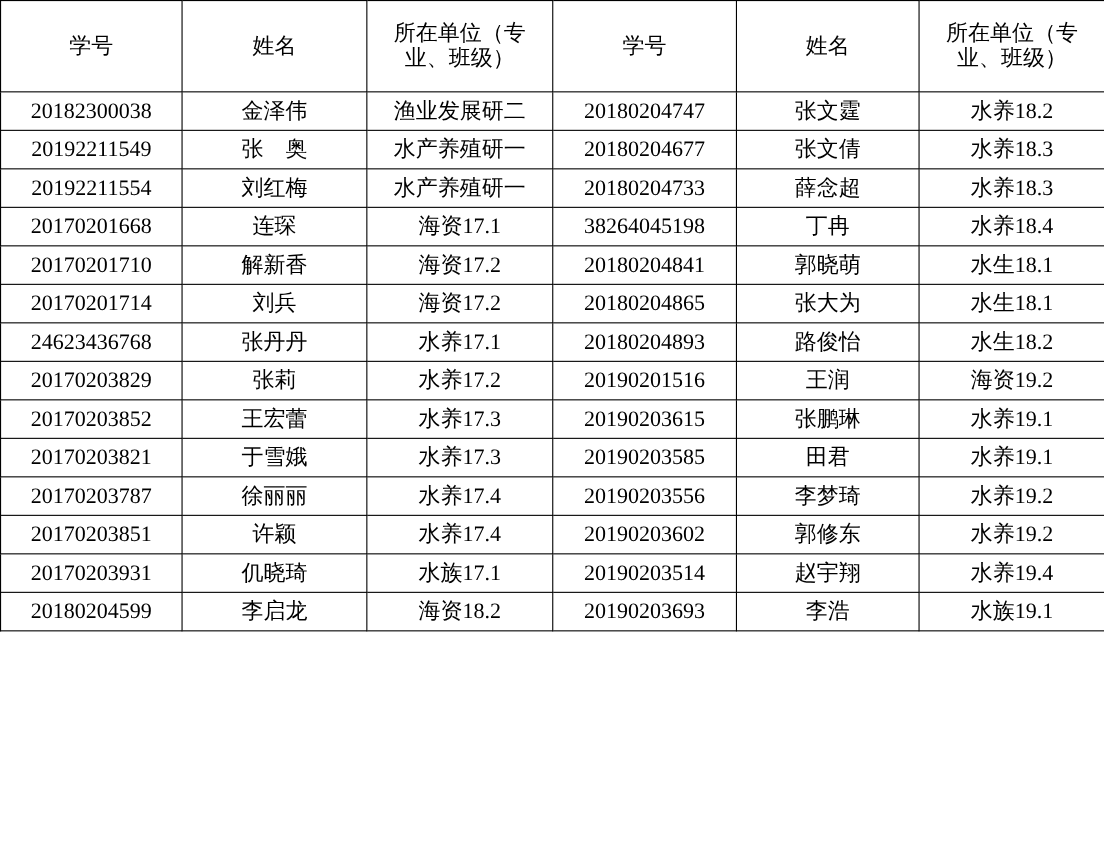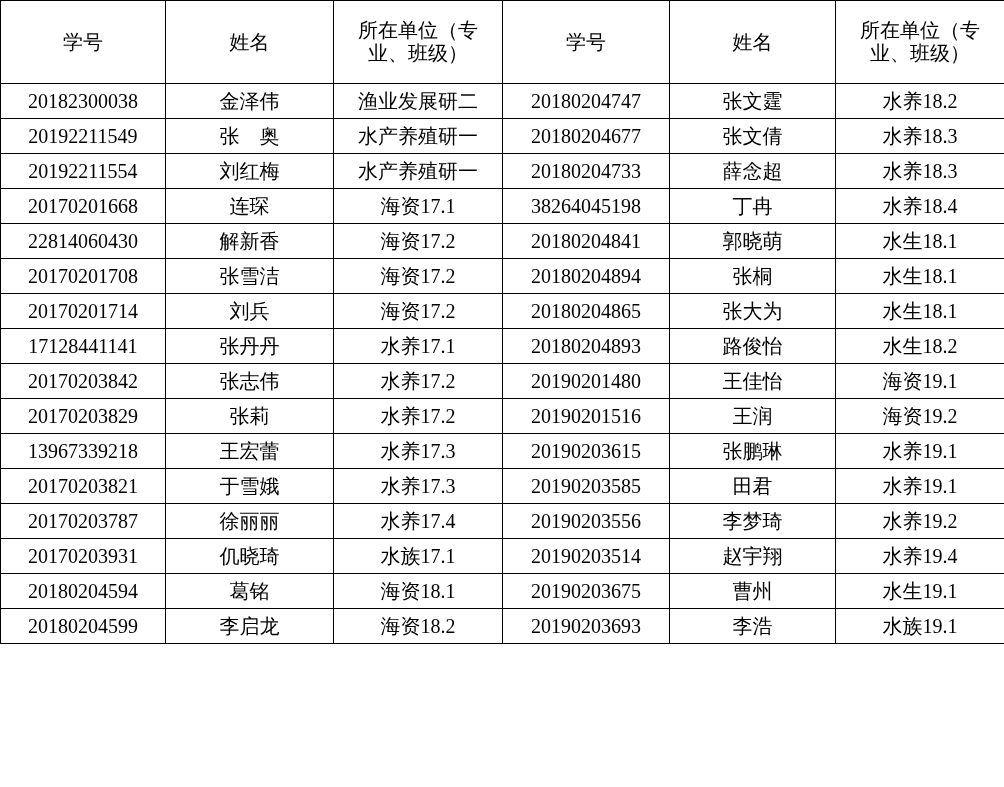--- a/index.html
+++ b/index.html
@@ -104,69 +104,53 @@
       </tr>
       <tr>
         <td>20170201668</td>
         <td>连琛</td>
         <td>海资17.1</td>
         <td>38264045198</td>
         <td>丁冉</td>
         <td>水养18.4</td>
       </tr>
       <tr>
-        <td>22814060430</td>
+        <td>20170201710</td>
         <td>解新香</td>
         <td>海资17.2</td>
         <td>20180204841</td>
         <td>郭晓萌</td>
-        <td>水生18.1</td>
-      </tr>
-      <tr>
-        <td>20170201708</td>
-        <td>张雪洁</td>
-        <td>海资17.2</td>
-        <td>20180204894</td>
-        <td>张桐</td>
         <td>水生18.1</td>
       </tr>
       <tr>
         <td>20170201714</td>
         <td>刘兵</td>
         <td>海资17.2</td>
         <td>20180204865</td>
         <td>张大为</td>
         <td>水生18.1</td>
       </tr>
       <tr>
-        <td>17128441141</td>
+        <td>24623436768</td>
         <td>张丹丹</td>
         <td>水养17.1</td>
         <td>20180204893</td>
         <td>路俊怡</td>
         <td>水生18.2</td>
-      </tr>
-      <tr>
-        <td>20170203842</td>
-        <td>张志伟</td>
-        <td>水养17.2</td>
-        <td>20190201480</td>
-        <td>王佳怡</td>
-        <td>海资19.1</td>
       </tr>
       <tr>
         <td>20170203829</td>
         <td>张莉</td>
         <td>水养17.2</td>
         <td>20190201516</td>
         <td>王润</td>
         <td>海资19.2</td>
       </tr>
       <tr>
-        <td>13967339218</td>
+        <td>20170203852</td>
         <td>王宏蕾</td>
         <td>水养17.3</td>
         <td>20190203615</td>
         <td>张鹏琳</td>
         <td>水养19.1</td>
       </tr>
       <tr>
         <td>20170203821</td>
         <td>于雪娥</td>
         <td>水养17.3</td>
@@ -176,34 +160,34 @@
       </tr>
       <tr>
         <td>20170203787</td>
         <td>徐丽丽</td>
         <td>水养17.4</td>
         <td>20190203556</td>
         <td>李梦琦</td>
         <td>水养19.2</td>
       </tr>
       <tr>
+        <td>20170203851</td>
+        <td>许颖</td>
+        <td>水养17.4</td>
+        <td>20190203602</td>
+        <td>郭修东</td>
+        <td>水养19.2</td>
+      </tr>
+      <tr>
         <td>20170203931</td>
         <td>仉晓琦</td>
         <td>水族17.1</td>
         <td>20190203514</td>
         <td>赵宇翔</td>
         <td>水养19.4</td>
-      </tr>
-      <tr>
-        <td>20180204594</td>
-        <td>葛铭</td>
-        <td>海资18.1</td>
-        <td>20190203675</td>
-        <td>曹州</td>
-        <td>水生19.1</td>
       </tr>
       <tr>
         <td>20180204599</td>
         <td>李启龙</td>
         <td>海资18.2</td>
         <td>20190203693</td>
         <td>李浩</td>
         <td>水族19.1</td>
       </tr>
 

